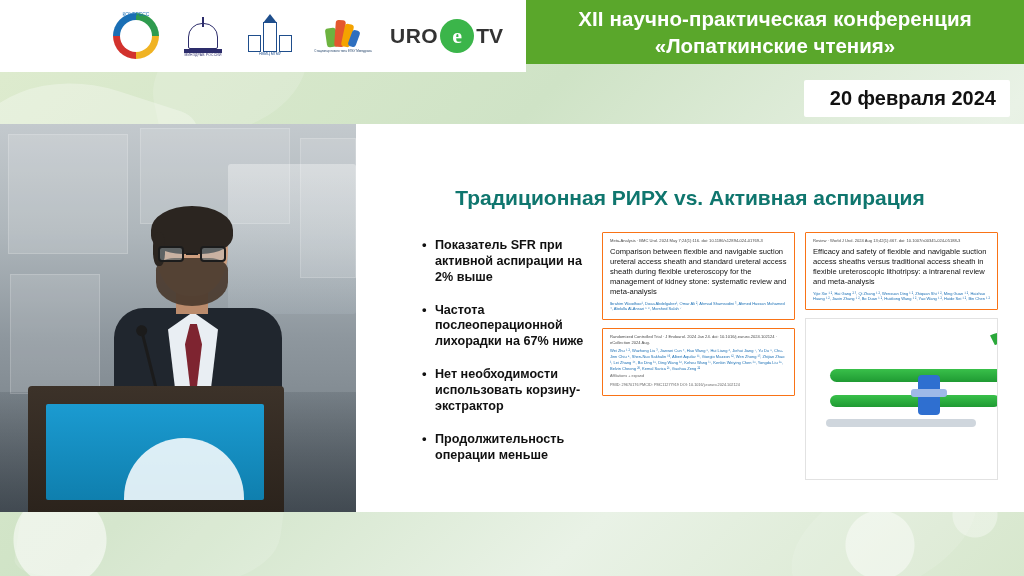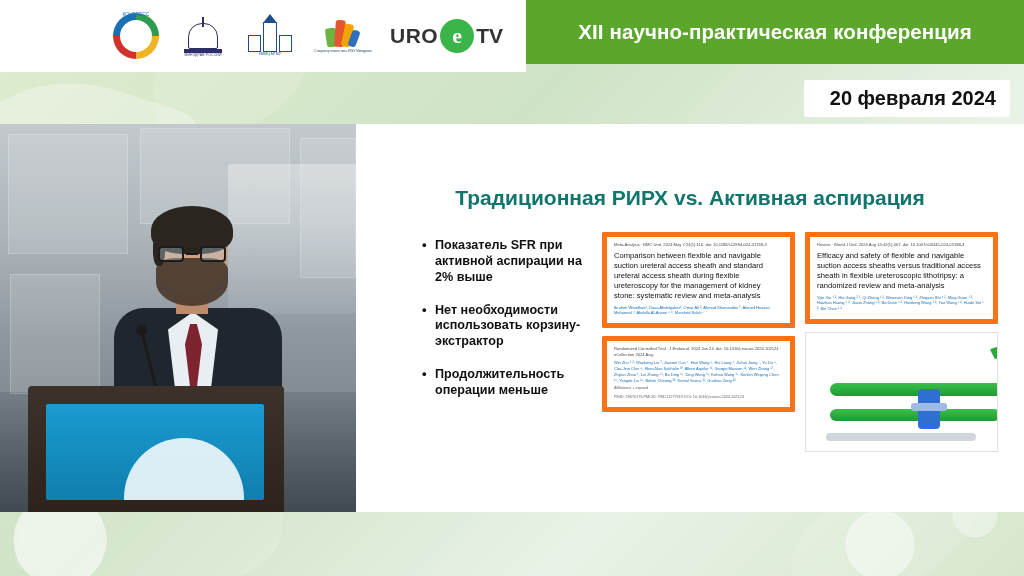--- a/index.html
+++ b/index.html
@@ -259,21 +259,21 @@
     margin-bottom: 17px;
     padding-left: 13px;
   }
   .bullet::before {
     content: "•"; position: absolute; left: 0; top: -1px; font-size: 13px; color: #111;
   }
 
   .papers { flex: 1; display: flex; gap: 10px; }
   .col { width: 50%; display: flex; flex-direction: column; gap: 8px; }
   .paper {
-    border: 5px solid #f97316;
+    border: 1px solid #f97316;
     background: #fff;
     padding: 5px 7px 7px 7px;
     border-radius: 1px;
   }
   .paper .meta {
     font-size: 4.1px; color: #4a4a4a; line-height: 1.35; margin-bottom: 3px;
   }
   .paper .headline {
     font-size: 7.6px; color: #111; line-height: 1.32; font-weight: 400;
     margin-bottom: 4px;
@@ -371,20 +371,21 @@
 
       <div class="logo logo-uro">
         <span class="uro-text">URO</span>
         <span class="uro-circle">e</span>
         <span class="uro-tv">TV</span>
       </div>
     </div>
 
     <div class="title-block">
       <div class="title-line1">XII научно-практическая конференция</div>
+      <div class="title-line2">«Лопаткинские чтения»</div>
     </div>
   </div>
 
   <div class="date-bar">
     <div class="date-pill">20 февраля 2024</div>
   </div>
 
   <div class="speaker">
     <div class="hall-wall"></div>
     <div class="hall-panel hp1"></div>
@@ -416,20 +417,21 @@
     </div>
   </div>
 
   <div class="slide">
     <div class="slide-title">Традиционная РИРХ vs. Активная аспирация</div>
 
     <div class="slide-body">
 
       <div class="bullets">
         <div class="bullet">Показатель SFR при активной аспирации на 2% выше</div>
+        <div class="bullet">Частота послеоперационной лихорадки на 67% ниже</div>
         <div class="bullet">Нет необходимости использовать корзину-экстрактор</div>
         <div class="bullet">Продолжительность операции меньше</div>
       </div>
 
       <div class="papers">
 
         <div class="col">
           <div class="paper">
             <div class="meta">Meta-Analysis  ·  BMC Urol. 2024 May 7;24(1):116. doi: 10.1186/s12894-024-01769-3</div>
             <div class="headline">Comparison between flexible and navigable suction ureteral access sheath and standard ureteral access sheath during flexible ureteroscopy for the management of kidney stone: systematic review and meta-analysis</div>
@@ -440,21 +442,21 @@
             <div class="meta">Randomized Controlled Trial  ·  J Endourol. 2024 Jan 24. doi: 10.1016/j.eururo.2024.102124  ·  eCollection 2024 Aug.</div>
             <div class="authors">Wei Zhu ¹ ², Wuzhong Liu ³, Jianwei Cun ⁴, Hao Wang ⁵, Hui Liang ⁶, Jiehui Jiang ⁷, Yu Du ⁸, Chu-Jinn Chiu ⁹, Shen-Nuo Sakhalin ¹⁰, Albert Aquilar ¹¹, Giorgio Mazzon ¹², Wen Zhong ¹³, Zhijian Zhao ¹, Lei Zhang ¹⁴, Bo Ding ¹⁵, Ding Wang ¹⁶, Kehou Wang ¹⁷, Kenkin Weiying Chen ¹⁸, Yongda Liu ¹⁹, Belvin Cheong ²⁰, Kemal Sarica ²¹, Guohua Zeng ²²</div>
             <div class="footer">Affiliations  + expand</div>
             <div class="footer lnk">PMID: 29670176   PMCID: PMC11277919   DOI: 10.1016/j.eururo.2024.102124</div>
           </div>
         </div>
 
         <div class="col">
           <div class="paper">
             <div class="meta">Review  ·  World J Urol. 2024 Aug 13;42(1):467. doi: 10.1007/s00345-024-05188-3</div>
-            <div class="headline">Efficacy and safety of flexible and navigable suction access sheaths versus traditional access sheath in flexible ureteroscopic lithotripsy: a randomized review and meta-analysis</div>
+            <div class="headline">Efficacy and safety of flexible and navigable suction access sheaths versus traditional access sheath in flexible ureteroscopic lithotripsy: a intrarenal review and meta-analysis</div>
             <div class="authors">Yijie Xie ¹ ², Hai Gang ² ³, Qi Zhang ¹ ², Wenxuan Ding ¹ ², Zhiquan Shi ¹ ², Ming Guan ¹ ², Haizhao Huang ¹ ², Jiaxin Zhang ¹ ², Bo Duan ¹ ², Huidiong Wang ¹ ², Yao Wang ¹ ², Huide Sei ¹ ², Bin Chen ¹ ²</div>
           </div>
 
           <div class="figure">
             <div class="sheath">
               <span class="curve"></span>
               <span class="tube"></span>
               <span class="tube2"></span>
 
               <span class="hub"></span>

